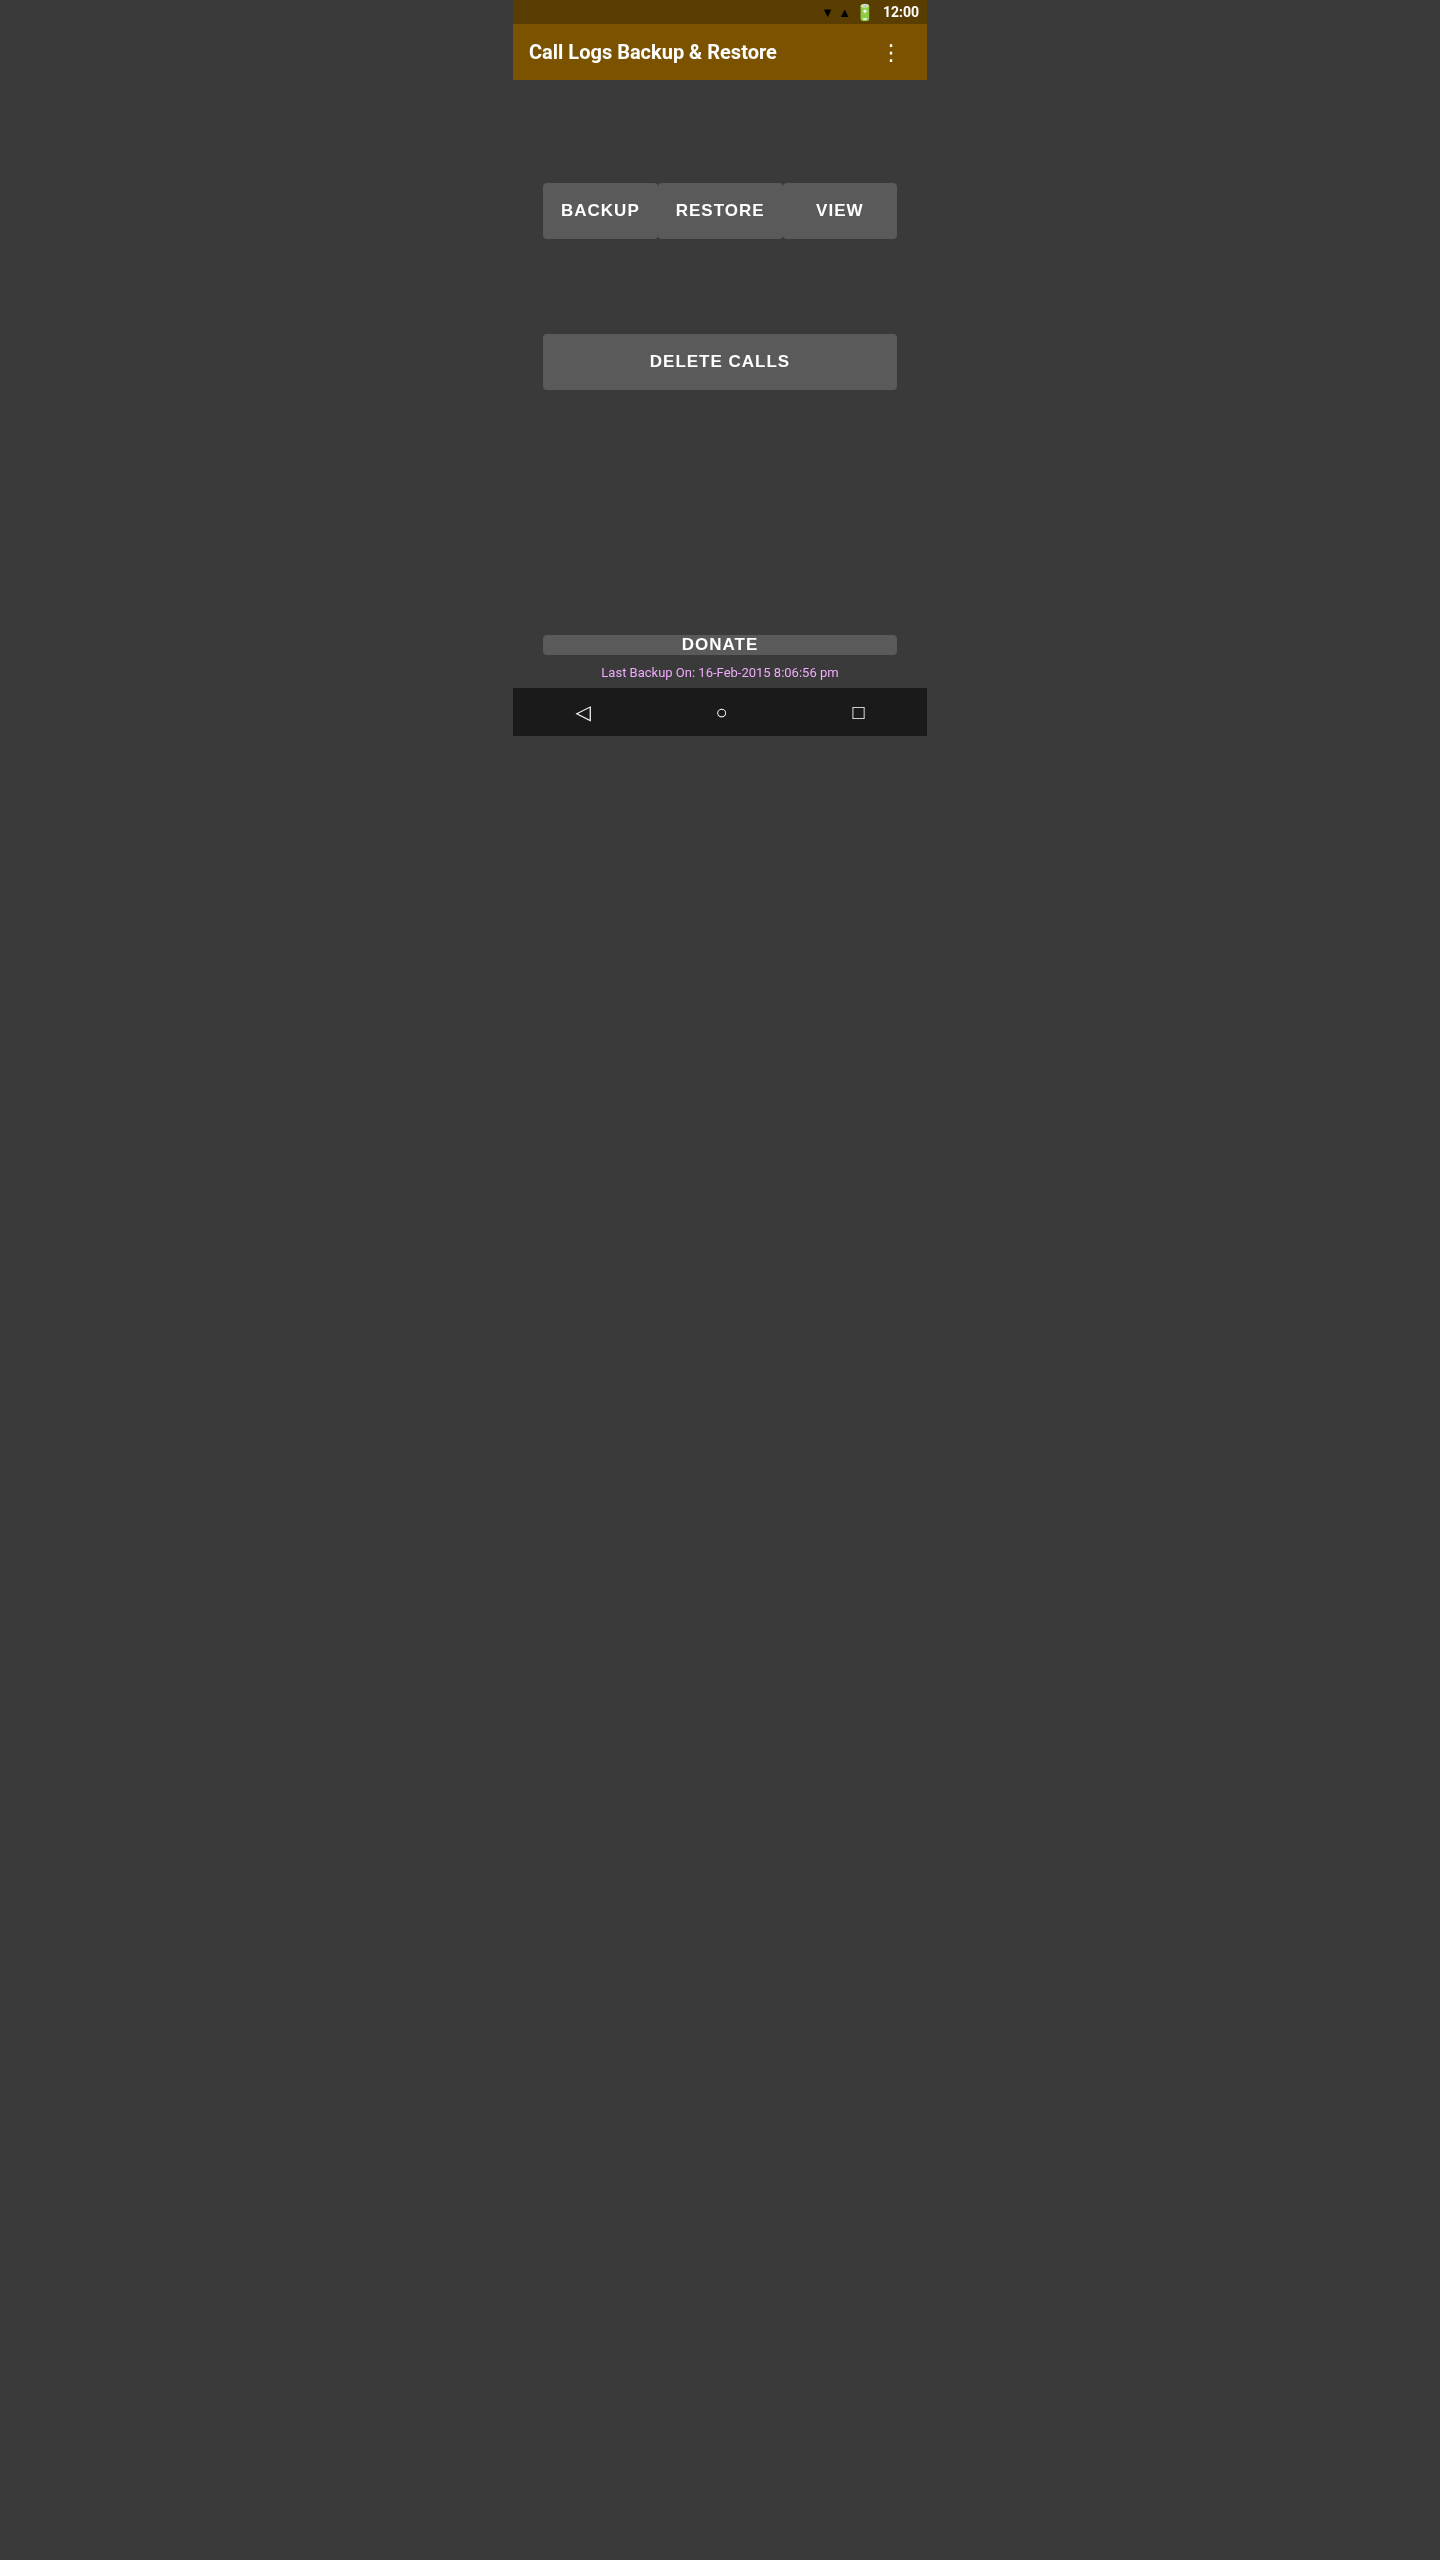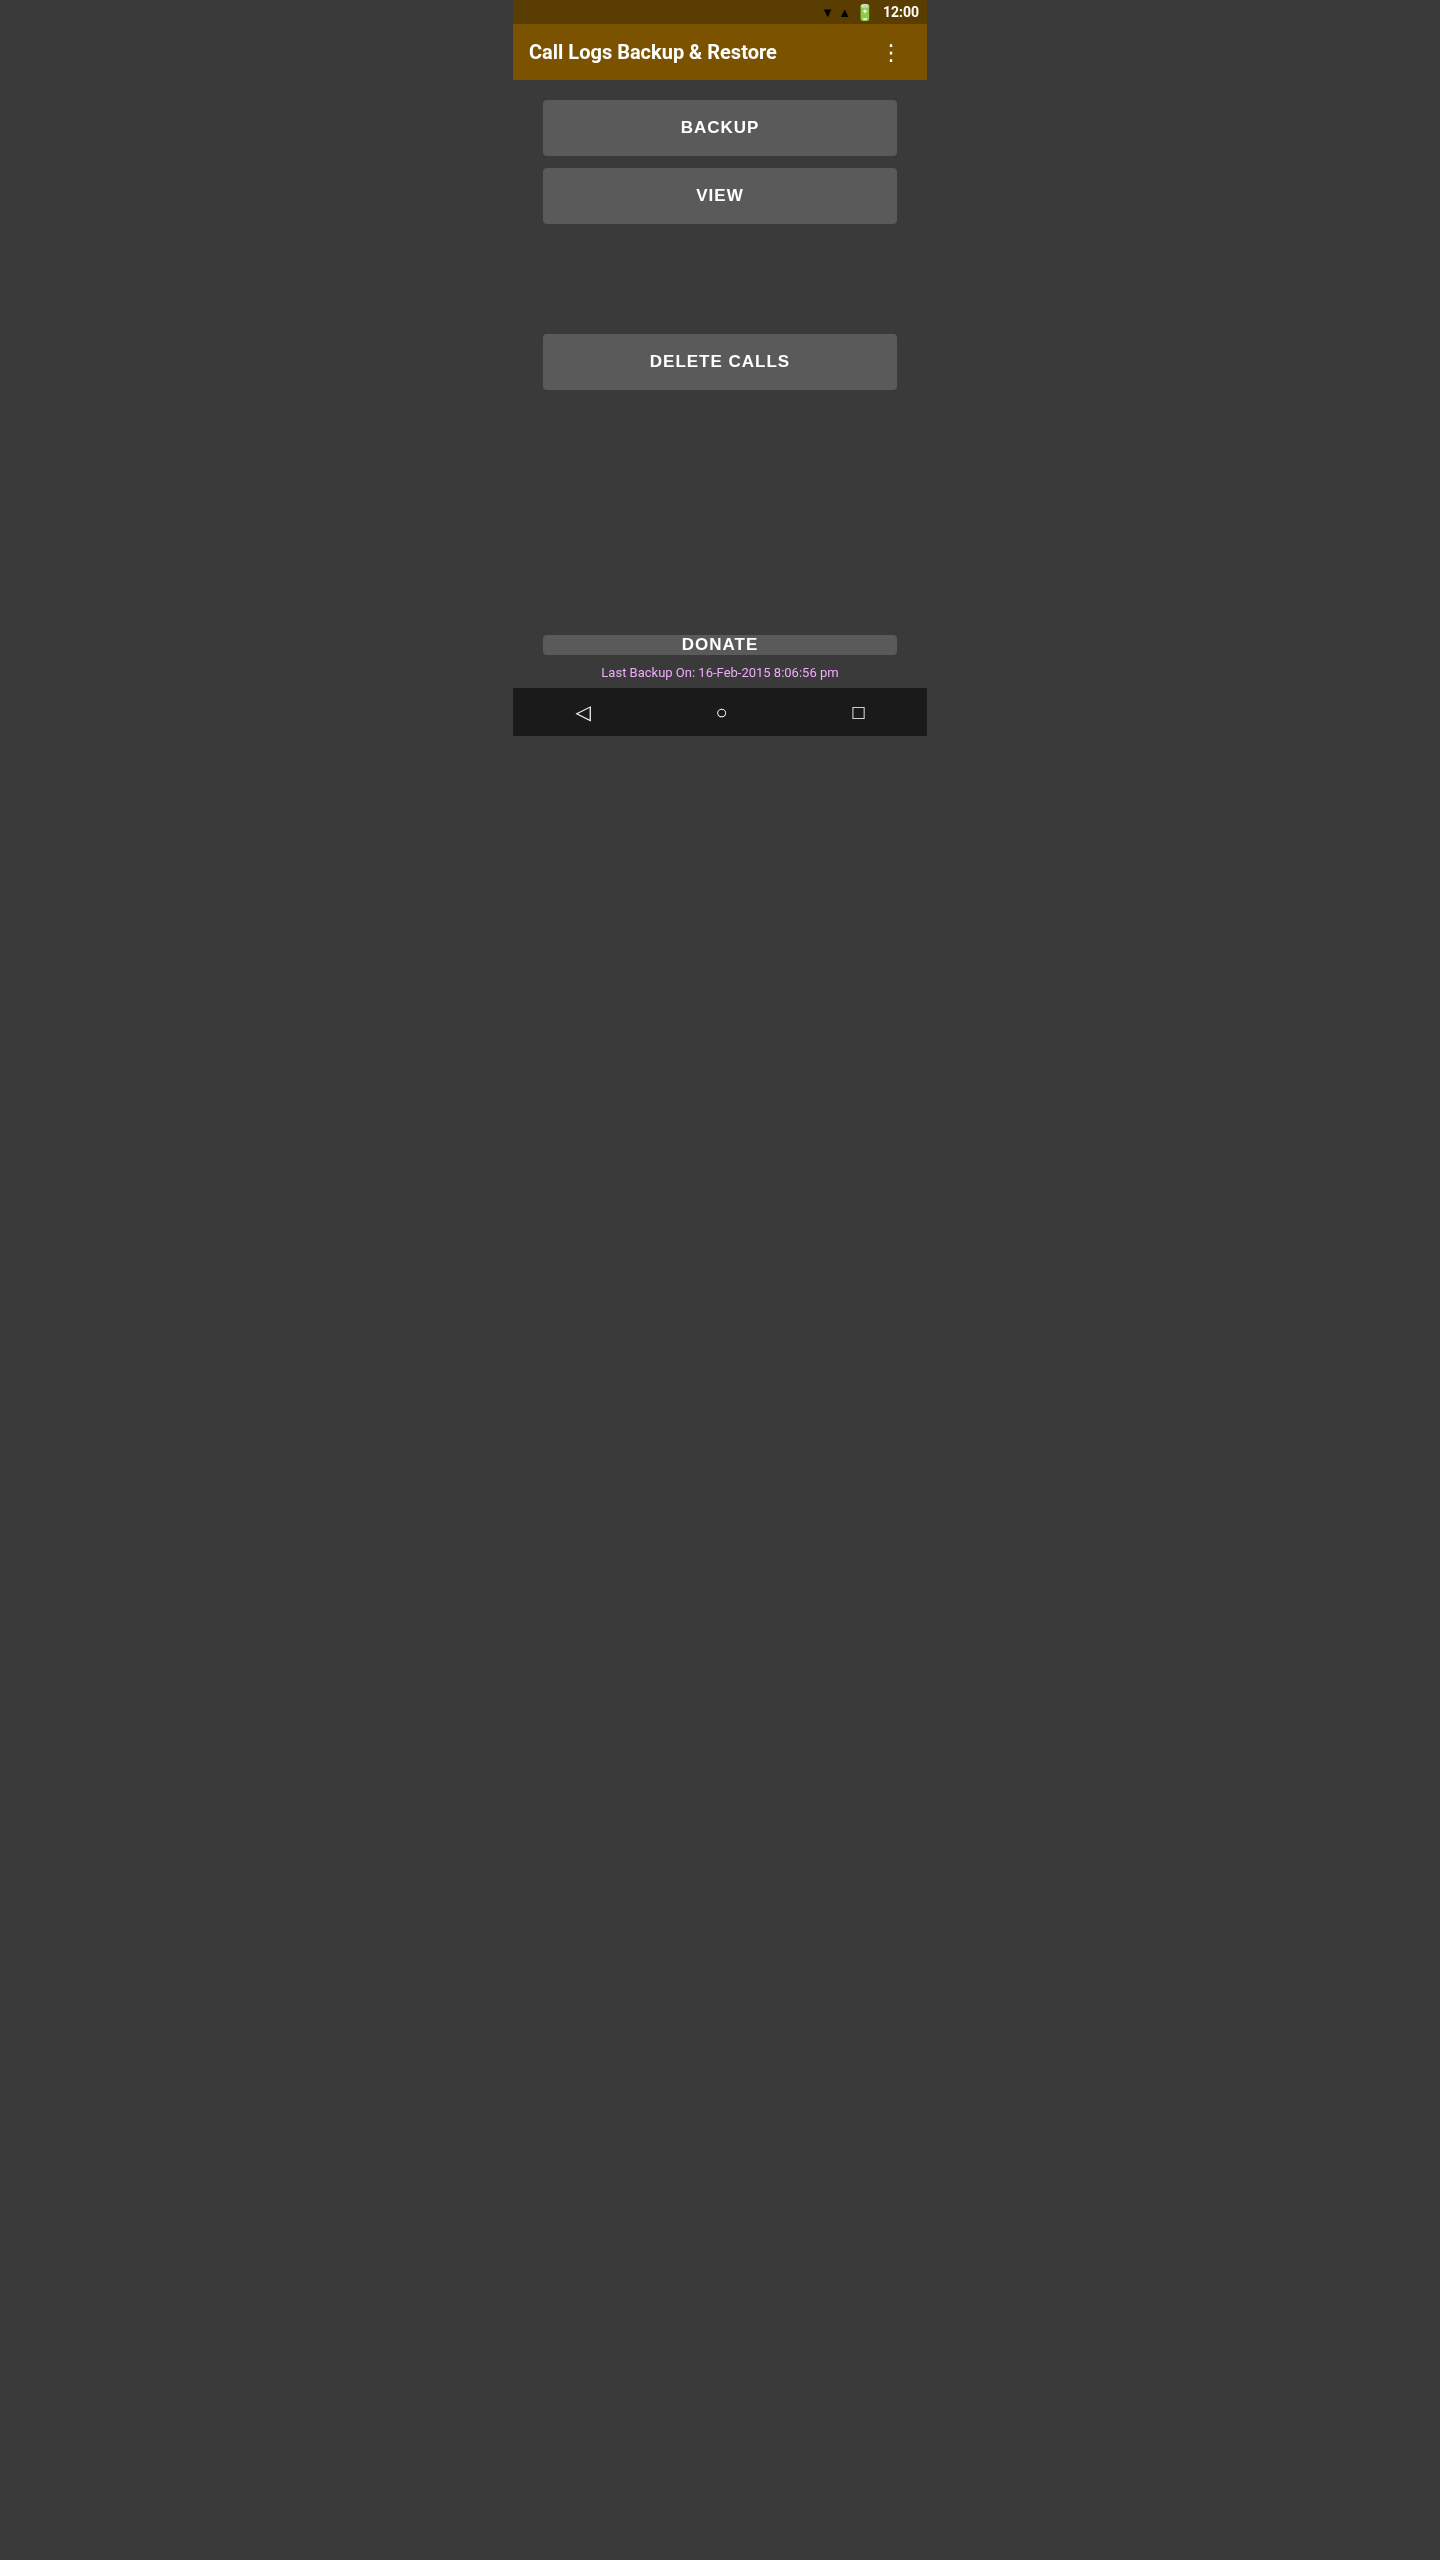--- a/index.html
+++ b/index.html
@@ -66,21 +66,21 @@
       font-size: 22px;
       cursor: pointer;
       padding: 8px;
       letter-spacing: 1px;
     }
 
     
     .main-content {
       flex: 1;
       display: flex;
-      flex-direction: column;
+      flex-direction: row;
       align-items: center;
       padding: 20px 30px 0 30px;
       background-color: #3a3a3a;
       overflow: hidden;
     }
 
     
     .action-button {
       width: 100%;
       max-width: 360px;
@@ -198,20 +198,21 @@
 </div>
 
 <div class="app-bar">
   <span class="app-title">Call Logs Backup &amp; Restore</span>
   <span class="overflow-menu">⋮</span>
 </div>
 
 <div class="main-content">
 
   <button class="action-button">BACKUP</button>
+  <button class="action-button">RESTORE</button>
   <button class="action-button">VIEW</button>
 
   <div class="spacer"></div>
 
 </div>
 
 <div class="bottom-section">
   <button class="delete-button">DELETE CALLS</button>
 </div>
 

